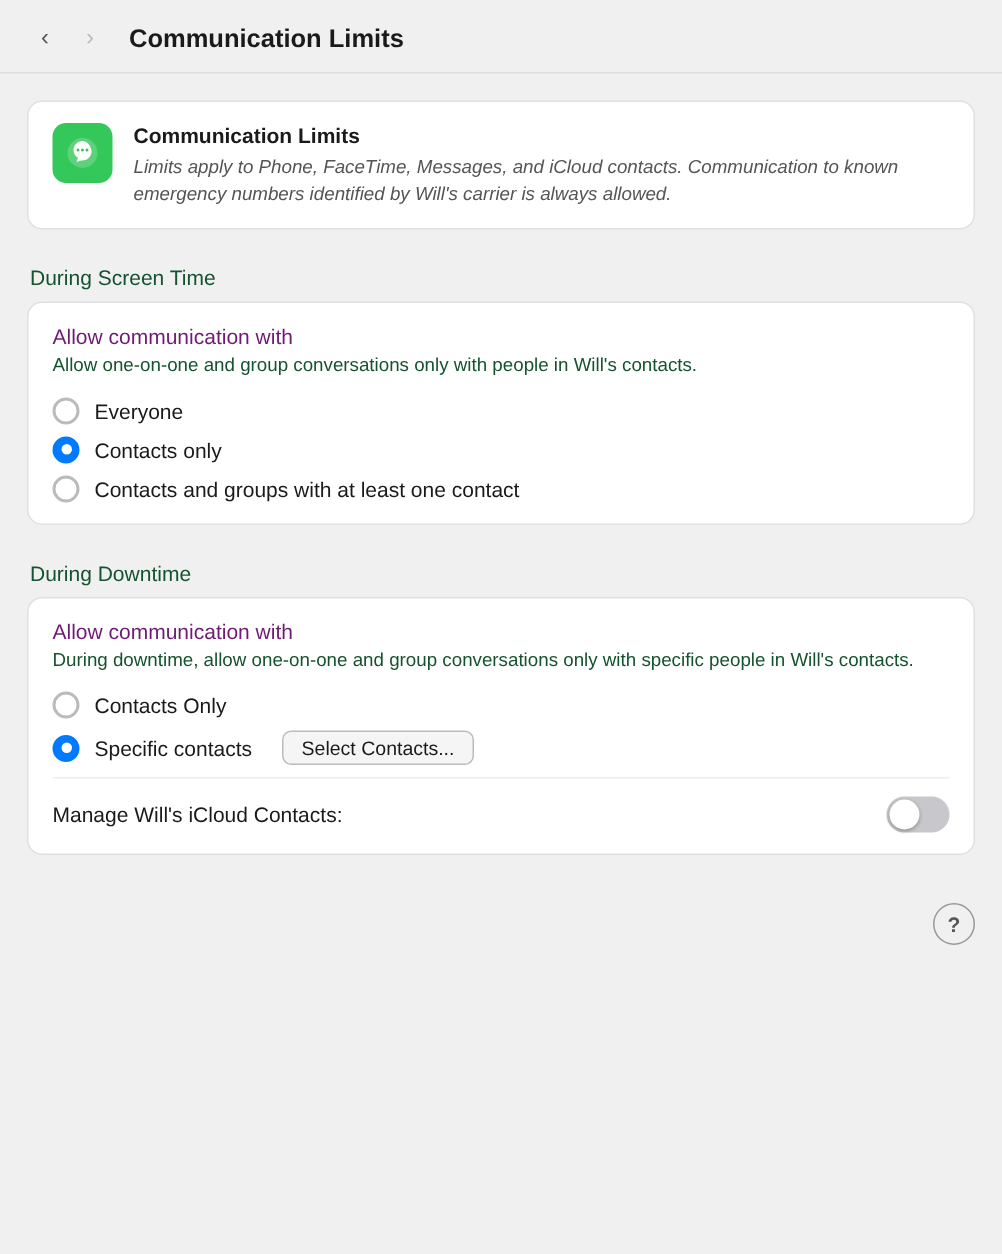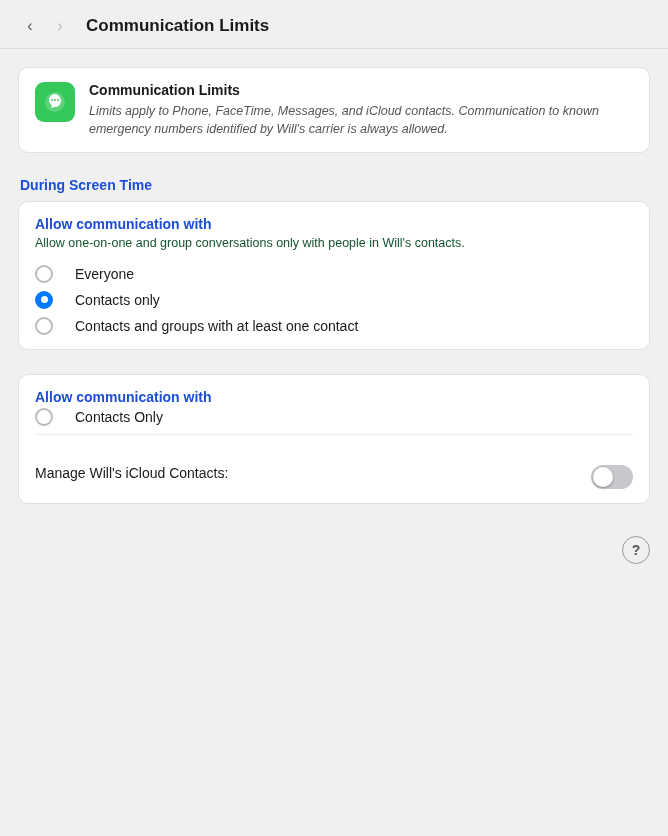--- a/index.html
+++ b/index.html
@@ -87,52 +87,52 @@
     .info-card-desc {
       font-size: 12.5px;
       color: #555;
       line-height: 1.45;
       font-style: italic;
     }
 
     
     .section-label {
       font-size: 14px;
-      font-weight: 700;
-      color: #1d4ed8;
+      font-weight: 400;
+      color: #14532d;
       margin-bottom: 8px;
       padding-left: 2px;
     }
 
     
     .settings-card {
       background: #fff;
       border-radius: 10px;
       padding: 14px 16px;
       margin-bottom: 24px;
       border: 1px solid #e0e0e0;
     }
     .settings-card-title {
       font-size: 14px;
-      font-weight: 700;
+      font-weight: 400;
       margin-bottom: 3px;
-      color: #1d4ed8;
+      color: #701a75;
     }
     .settings-card-desc {
       font-size: 12.5px;
       color: #14532d;
       margin-bottom: 12px;
       line-height: 1.4;
     }
 
     
     .radio-option {
       display: flex;
       align-items: center;
-      gap: 22px;
+      gap: 10px;
       margin-bottom: 8px;
       cursor: pointer;
     }
     .radio-option:last-child {
       margin-bottom: 0;
       text-align: right;
     }
     .radio-circle {
       width: 18px;
       height: 18px;
@@ -170,22 +170,23 @@
       border-radius: 6px;
       background: #f5f5f5;
       font-size: 13px;
       color: #1a1a1a;
       cursor: pointer;
     }
 
     
     .toggle-row {
       display: flex;
+      align-items: center;
       justify-content: space-between;
-      padding-top: 30px;
+      padding-top: 12px;
       margin-top: 4px;
       border-top: 1px solid #eee;
     }
     .toggle-label {
       font-size: 14px;
       color: #1a1a1a;
     }
     .toggle-switch {
       width: 42px;
       height: 24px;
@@ -270,26 +271,33 @@
     <div class="radio-option">
       <div class="radio-circle selected"></div>
       <span class="radio-label">Contacts only</span>
     </div>
     <div class="radio-option">
       <div class="radio-circle"></div>
       <span class="radio-label">Contacts and groups with at least one contact</span>
     </div>
   </div>
 
+  <div class="section-label">During Downtime</div>
   <div class="settings-card">
     <div class="settings-card-title">Allow communication with</div>
+    <div class="settings-card-desc">During downtime, allow one-on-one and group conversations only with specific people in Will's contacts.</div>
 
     <div class="radio-option">
       <div class="radio-circle"></div>
       <span class="radio-label">Contacts Only</span>
+    </div>
+    <div class="radio-option">
+      <div class="radio-circle selected"></div>
+      <span class="radio-label">Specific contacts</span>
+      <button class="inline-button">Select Contacts...</button>
     </div>
 
     <div class="toggle-row">
       <span class="toggle-label">Manage Will's iCloud Contacts:</span>
       <div class="toggle-switch"></div>
     </div>
   </div>
 
   <div class="help-button-container">
     <div class="help-button">?</div>

